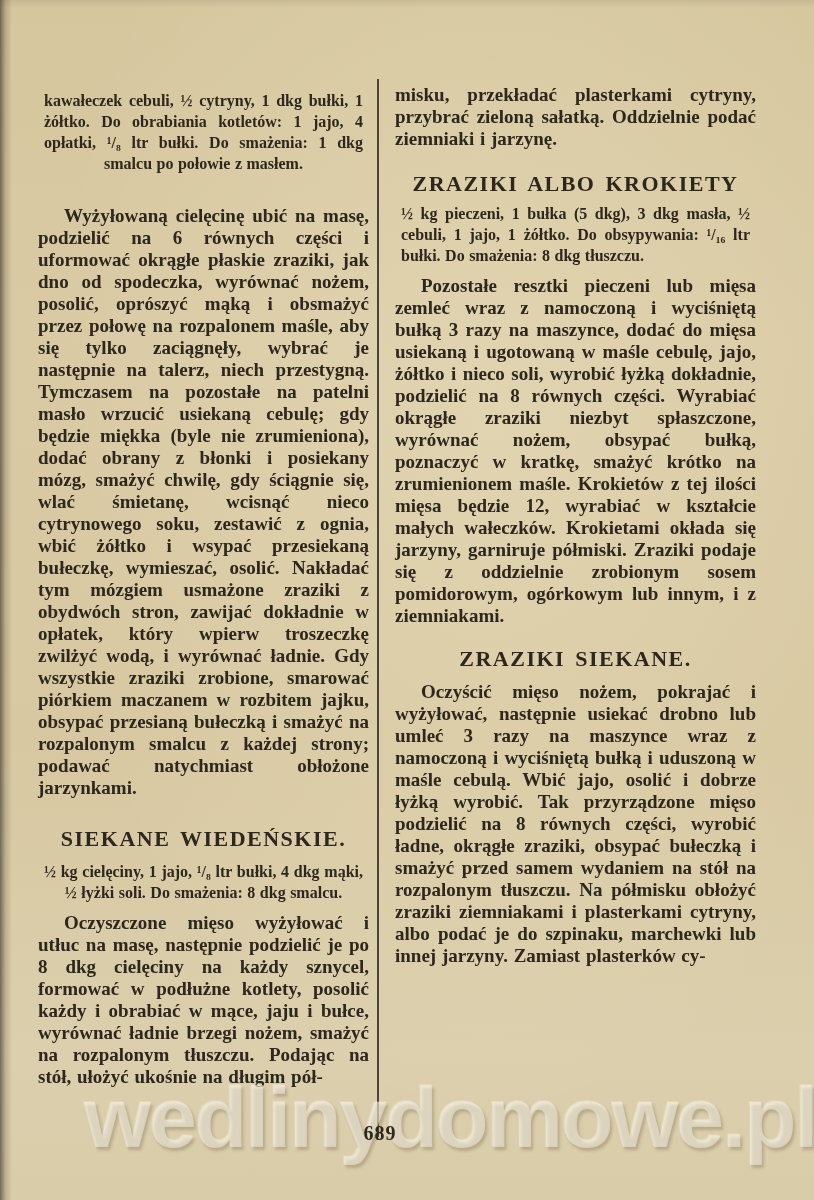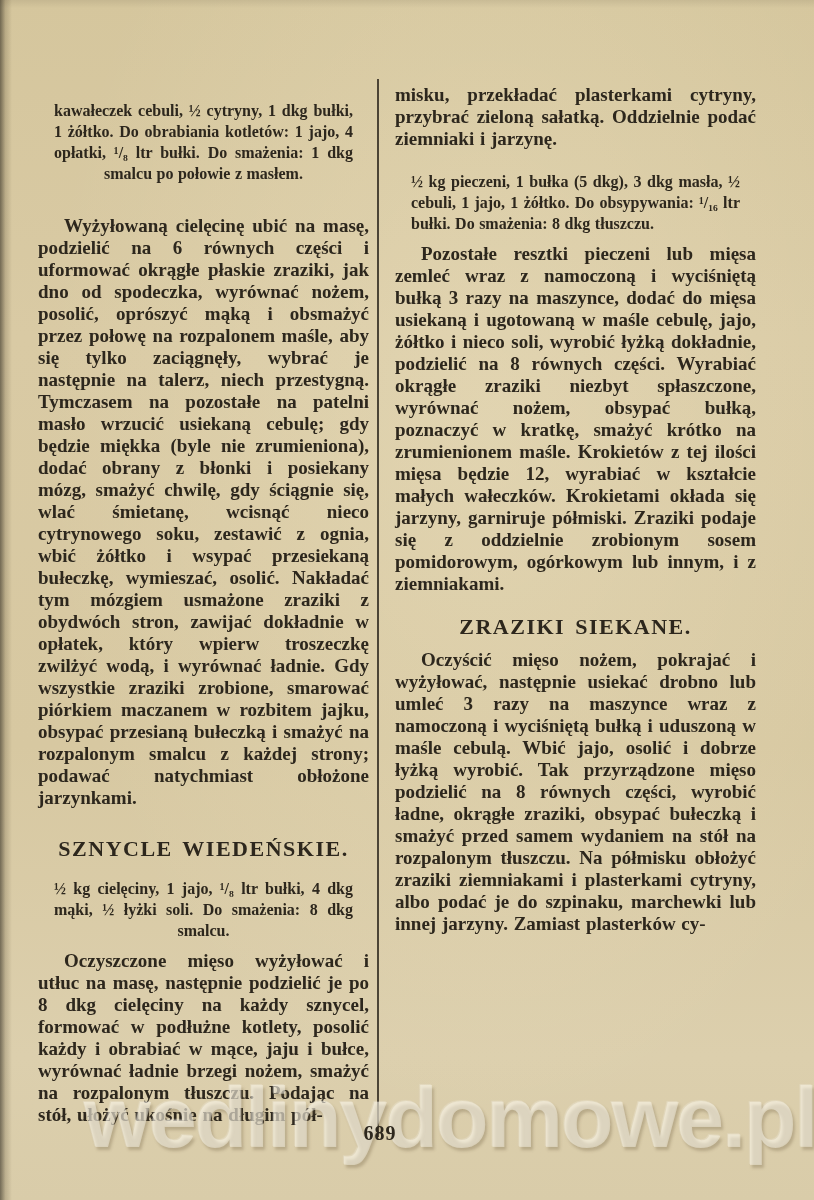--- a/index.html
+++ b/index.html
@@ -31,21 +31,21 @@
   .col.left{left:38px;width:331px;}
   .col.right{left:395px;width:361px;}
   .para{
     font-size:19px;line-height:22px;font-weight:700;
     text-align:justify;text-indent:26px;margin:0;
     word-spacing:1px;
   }
   .para.no-indent{text-indent:0;}
   .ing{
     font-size:16px;line-height:21px;font-weight:700;
-    text-align:justify;margin:16px;word-spacing:0.5px;
+    text-align:justify;margin:6px;word-spacing:0.5px;
   }
   .ing.center-last{text-align-last:center;}
   .heading{
     font-size:22px;line-height:26px;font-weight:700;
     text-align:center;letter-spacing:1.5px;margin:0;word-spacing:3px;
   }
   .sp-intro{margin-bottom:11px;}
   .sp-p1-left{margin-bottom:27px;margin-top:31px;}
   .sp-head{margin-bottom:9px;}
   .sp-ing{margin-bottom:9px;}
@@ -68,27 +68,28 @@
 <body>
 
 <div class="scan">
   <div class="edge-left"></div>
   <div class="edge-top"></div>
   <div class="divider"></div>
 
   <div class="col left">
     <p class="ing center-last sp-intro">kawałeczek cebuli, ½ cytryny, 1 dkg bułki, 1 żółtko. Do obrabiania kotletów: 1 jajo, 4 opłatki, ¹/₈ ltr bułki. Do smażenia: 1 dkg smalcu po połowie z masłem.</p>
     <p class="para sp-p1-left">Wyżyłowaną cielęcinę ubić na masę, podzielić na 6 równych części i uformować okrągłe płaskie zraziki, jak dno od spodeczka, wyrównać nożem, posolić, oprószyć mąką i obsmażyć przez połowę na rozpalonem maśle, aby się tylko zaciągnęły, wybrać je następnie na talerz, niech przestygną. Tymczasem na pozostałe na patelni masło wrzucić usiekaną cebulę; gdy będzie miękka (byle nie zrumieniona), dodać obrany z błonki i posiekany mózg, smażyć chwilę, gdy ściągnie się, wlać śmietanę, wcisnąć nieco cytrynowego soku, zestawić z ognia, wbić żółtko i wsypać przesiekaną bułeczkę, wymieszać, osolić. Nakładać tym mózgiem usmażone zraziki z obydwóch stron, zawijać dokładnie w opłatek, który wpierw troszeczkę zwilżyć wodą, i wyrównać ładnie. Gdy wszystkie zraziki zrobione, smarować piórkiem maczanem w rozbitem jajku, obsypać przesianą bułeczką i smażyć na rozpalonym smalcu z każdej strony; podawać natychmiast obłożone jarzynkami.</p>
-    <h2 class="heading sp-head">SZNYCLE WIEDEŃSKIE.</h2>
+    <h2 class="heading sp-head">SIEKANE WIEDEŃSKIE.</h2>
     <p class="ing center-last sp-ing">½ kg cielęciny, 1 jajo, ¹/₈ ltr bułki, 4 dkg mąki, ½ łyżki soli. Do smażenia: 8 dkg smalcu.</p>
     <p class="para">Oczyszczone mięso wyżyłować i utłuc na masę, następnie podzielić je po 8 dkg cielęciny na każdy sznycel, formować w podłużne kotlety, posolić każdy i obrabiać w mące, jaju i bułce, wyrównać ładnie brzegi nożem, smażyć na rozpalonym tłuszczu. Podając na stół, ułożyć ukośnie na długim pół-</p>
   </div>
 
   <div class="col right">
     <p class="para no-indent sp-cont">misku, przekładać plasterkami cytryny, przybrać zieloną sałatką. Oddzielnie podać ziemniaki i jarzynę.</p>
+    <h2 class="heading">ZRAZIKI ALBO KROKIETY</h2>
     <p class="ing sp-ing">½ kg pieczeni, 1 bułka (5 dkg), 3 dkg masła, ½ cebuli, 1 jajo, 1 żółtko. Do obsypywania: ¹/₁₆ ltr bułki. Do smażenia: 8 dkg tłuszczu.</p>
     <p class="para sp-p1-right">Pozostałe resztki pieczeni lub mięsa zemleć wraz z namoczoną i wyciśniętą bułką 3 razy na maszynce, dodać do mięsa usiekaną i ugotowaną w maśle cebulę, jajo, żółtko i nieco soli, wyrobić łyżką dokładnie, podzielić na 8 równych części. Wyrabiać okrągłe zraziki niezbyt spłaszczone, wyrównać nożem, obsypać bułką, poznaczyć w kratkę, smażyć krótko na zrumienionem maśle. Krokietów z tej ilości mięsa będzie 12, wyrabiać w kształcie małych wałeczków. Krokietami okłada się jarzyny, garniruje półmiski. Zraziki podaje się z oddzielnie zrobionym sosem pomidorowym, ogórkowym lub innym, i z ziemniakami.</p>
     <h2 class="heading sp-head">ZRAZIKI SIEKANE.</h2>
     <p class="para">Oczyścić mięso nożem, pokrajać i wyżyłować, następnie usiekać drobno lub umleć 3 razy na maszynce wraz z namoczoną i wyciśniętą bułką i uduszoną w maśle cebulą. Wbić jajo, osolić i dobrze łyżką wyrobić. Tak przyrządzone mięso podzielić na 8 równych części, wyrobić ładne, okrągłe zraziki, obsypać bułeczką i smażyć przed samem wydaniem na stół na rozpalonym tłuszczu. Na półmisku obłożyć zraziki ziemniakami i plasterkami cytryny, albo podać je do szpinaku, marchewki lub innej jarzyny. Zamiast plasterków cy-</p>
   </div>
 
   <div class="watermark">wedlinydomowe.pl</div>
 
   <div class="pagenum">689</div>
 </div>

